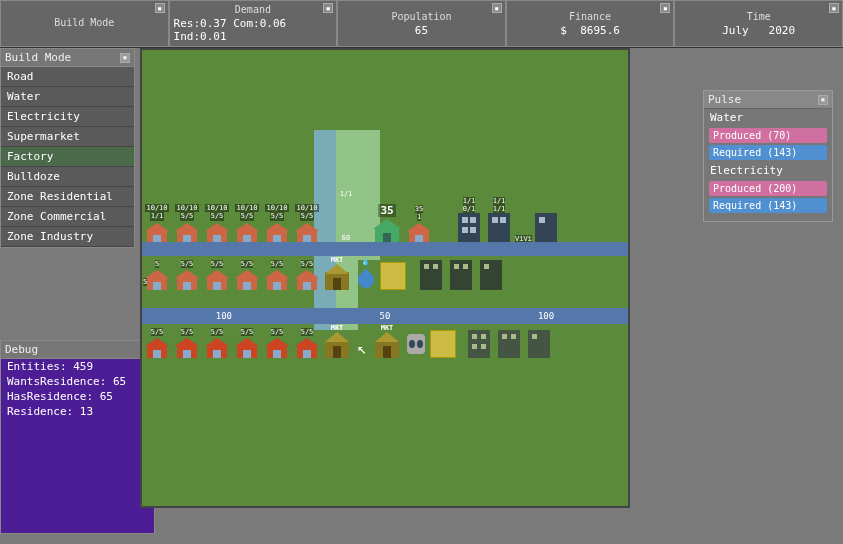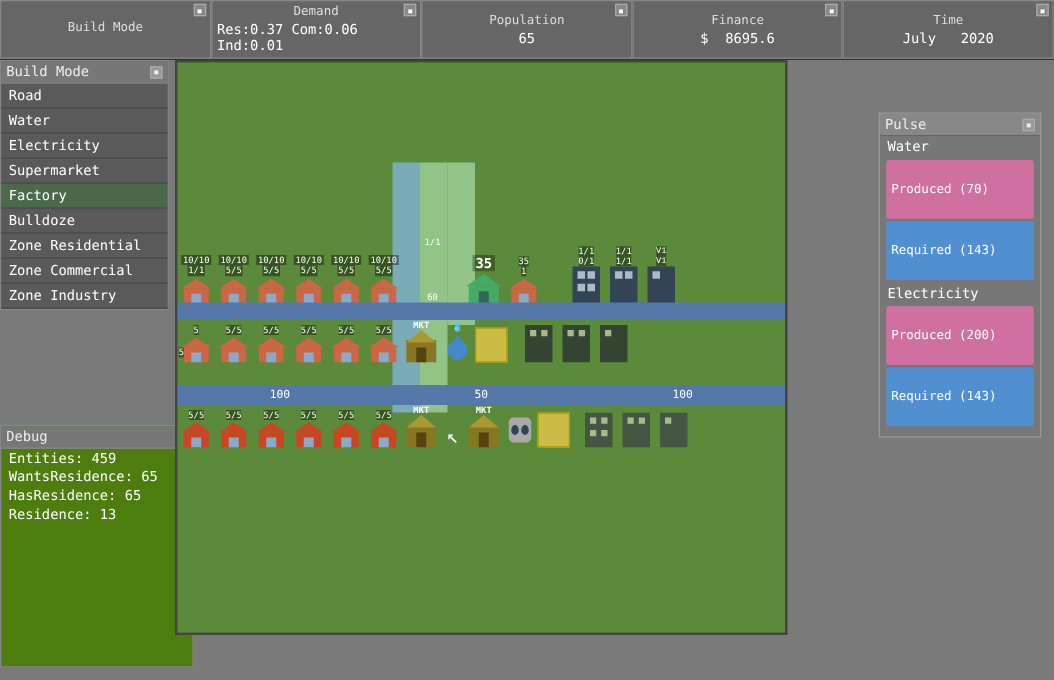--- a/index.html
+++ b/index.html
@@ -100,21 +100,21 @@
     .sidebar-item.active {
       background: #4a6a4a;
     }
 
     
     #debug-panel {
       position: absolute;
       bottom: 10px;
       left: 0;
       width: 155px;
-      background: #4d7c0f;
+      background: #4c1d95;
       border: 1px solid #888;
     }
     .debug-title {
       background: #777;
       text-align: center;
       padding: 2px 4px;
       font-size: 11px;
       color: #eee;
       border-bottom: 1px solid #888;
       display: flex;
@@ -159,21 +159,21 @@
       align-items: center;
       justify-content: space-between;
     }
     .pulse-section-title {
       padding: 2px 6px;
       color: #fff;
       font-size: 11px;
     }
     .pulse-bar {
       margin: 2px 5px;
-      padding: 18px 4px;
+      padding: 2px 4px;
       font-size: 10px;
       border-radius: 2px;
     }
     .pulse-bar.pink {
       background: #d070a0;
       color: #fff;
     }
     .pulse-bar.blue {
       background: #5090d0;
       color: #fff;
@@ -346,21 +346,21 @@
       </div>
       <div style="display:flex;flex-direction:column;align-items:center;margin:0 1px;">
         <div style="font-size:7px;color:#fff;background:rgba(0,0,0,0.4);">1/1</div>
         <div style="font-size:7px;color:#fff;background:rgba(0,0,0,0.4);">1/1</div>
         <svg width="28" height="30" viewBox="0 0 28 30">
             <rect x="3" y="0" width="22" height="30" fill="#334455"></rect>
             <rect x="7" y="4" width="6" height="6" fill="#aabbcc"></rect>
             <rect x="15" y="4" width="6" height="6" fill="#aabbcc"></rect>
           </svg>
       </div>
-      <div style="display:flex;flex-direction:column;align-items:center;margin:0 1px;font-family:Liberation Mono, monospace;">
+      <div style="display:flex;align-items:flex-end;margin:0 1px;font-family:Liberation Mono, monospace;">
         <div style="font-size:7px;color:#fff;background:rgba(0,0,0,0.4);">V1</div>
         <div style="font-size:7px;color:#fff;background:rgba(0,0,0,0.4);">V1</div>
         <svg width="28" height="30" viewBox="0 0 28 30">
             <rect x="3" y="0" width="22" height="30" fill="#334455"></rect>
             <rect x="7" y="4" width="6" height="6" fill="#aabbcc"></rect>
           </svg>
       </div>
     </div>
 
     <div style="position:absolute;top:192px;left:0;right:0;height:14px;background:#5577aa;display:flex;align-items:center;padding:0 4px;">

